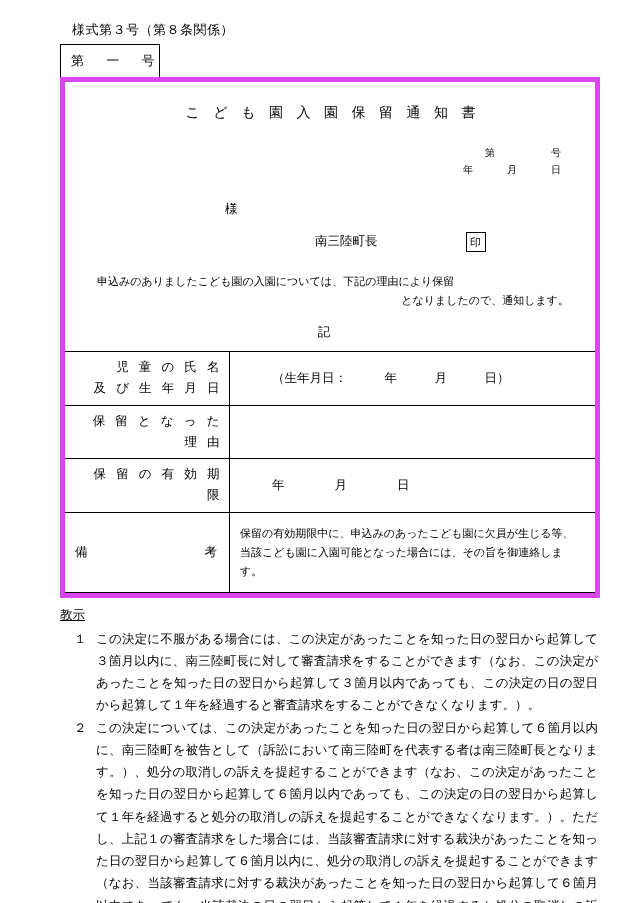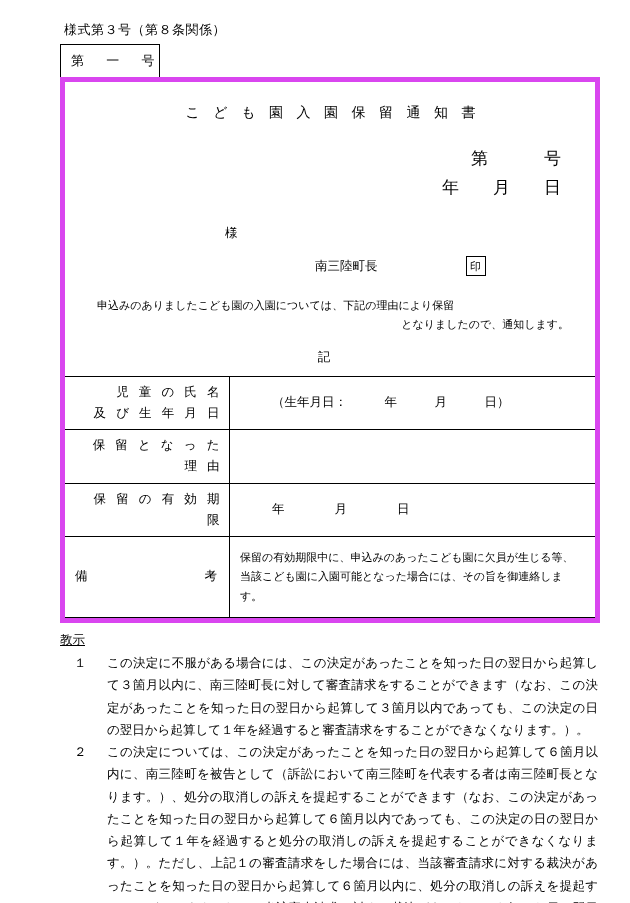--- a/index.html
+++ b/index.html
@@ -17,21 +17,21 @@
   .page {
     position: relative;
     width: 630px;
     height: 903px;
     box-sizing: border-box;
     padding: 22px 30px 10px 60px;
   }
   .form-code {
     font-size: 13px;
     letter-spacing: 0.5px;
-    margin: 0 0 6px 4px;
+    margin: 0 0 6px 12px;
     line-height: 1.2;
   }
   
   .numbox-row {
     display: flex;
     align-items: stretch;
   }
   .numbox {
     width: 100px;
     border: 1px solid #000;
@@ -53,21 +53,21 @@
     text-align: center;
     font-size: 14px;
     letter-spacing: 5px;
     margin: 22px 0 0 0;
     padding: 0 0 0 6px;
   }
   .no-date {
     margin-top: 22px;
     padding-right: 34px;
     text-align: right;
-    font-size: 17px;
+    font-size: 10px;
     line-height: 1.75;
   }
   .no-date .ln1 span.gap { display:inline-block; width: 56px; }
   .no-date .ln2 span.gap { display:inline-block; width: 34px; }
   .addressee {
     margin-top: 22px;
     padding-left: 160px;
     font-size: 12.5px;
   }
   .issuer {
@@ -156,21 +156,20 @@
     width: 36px;
     flex: none;
     text-align: left;
     padding-left: 14px;
     box-sizing: border-box;
   }
   .notice-body {
     flex: 1;
     text-align: justify;
     padding-right: 2px;
-    margin-left: 11px;
   }
 </style>
 </head>
 <body>
 
 <div class="page">
 
   <div class="form-code">様式第３号（第８条関係）</div>
 
   <div class="numbox-row">

